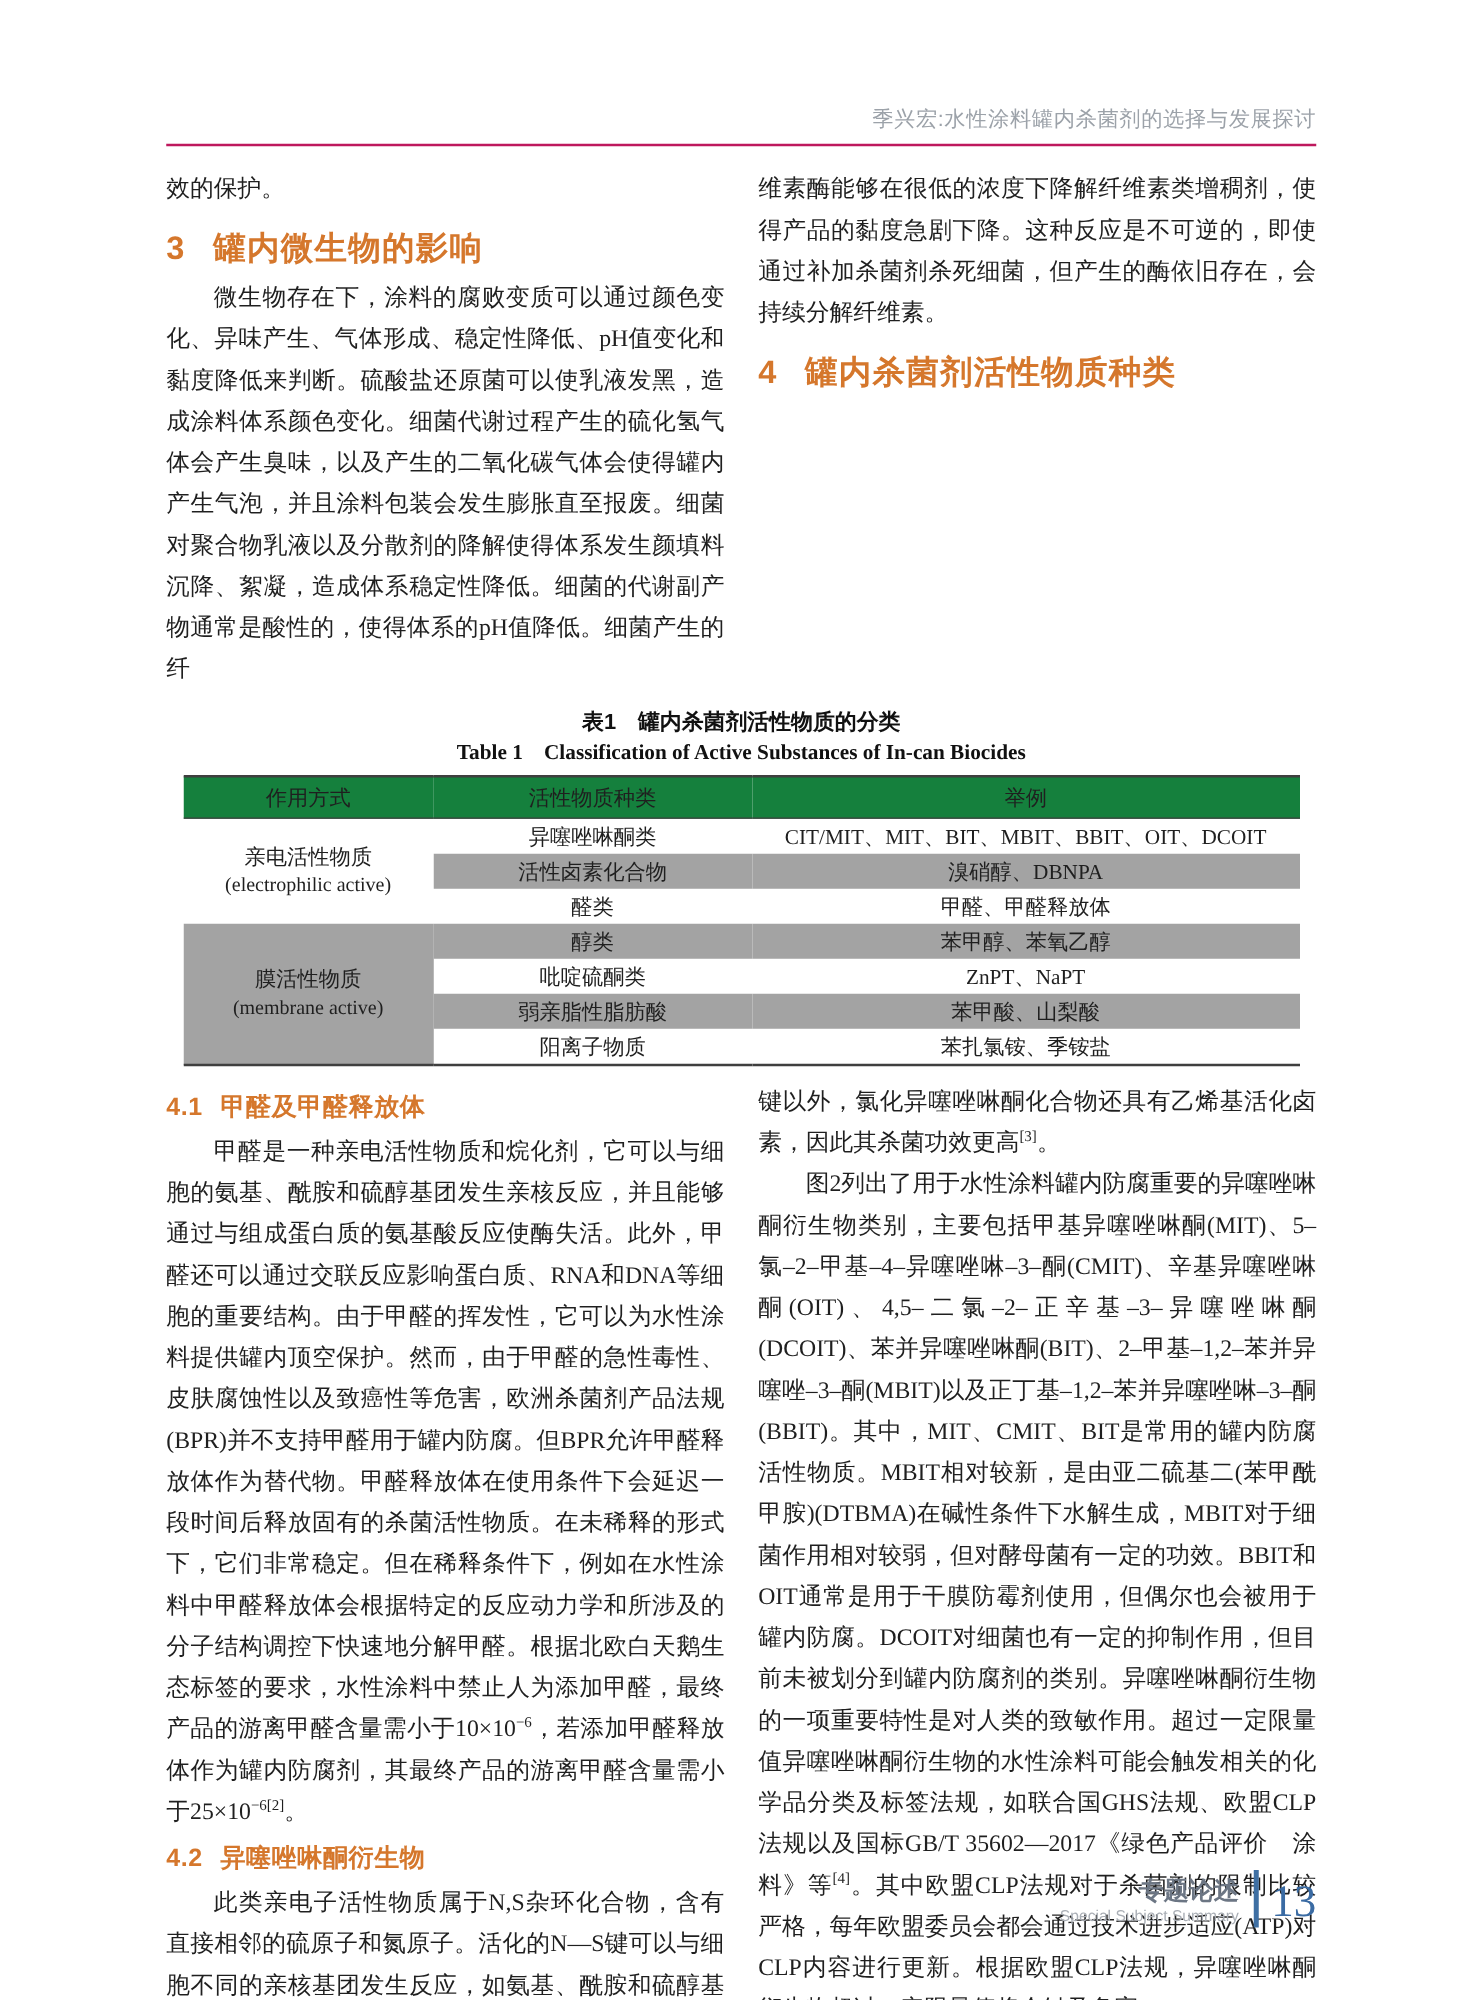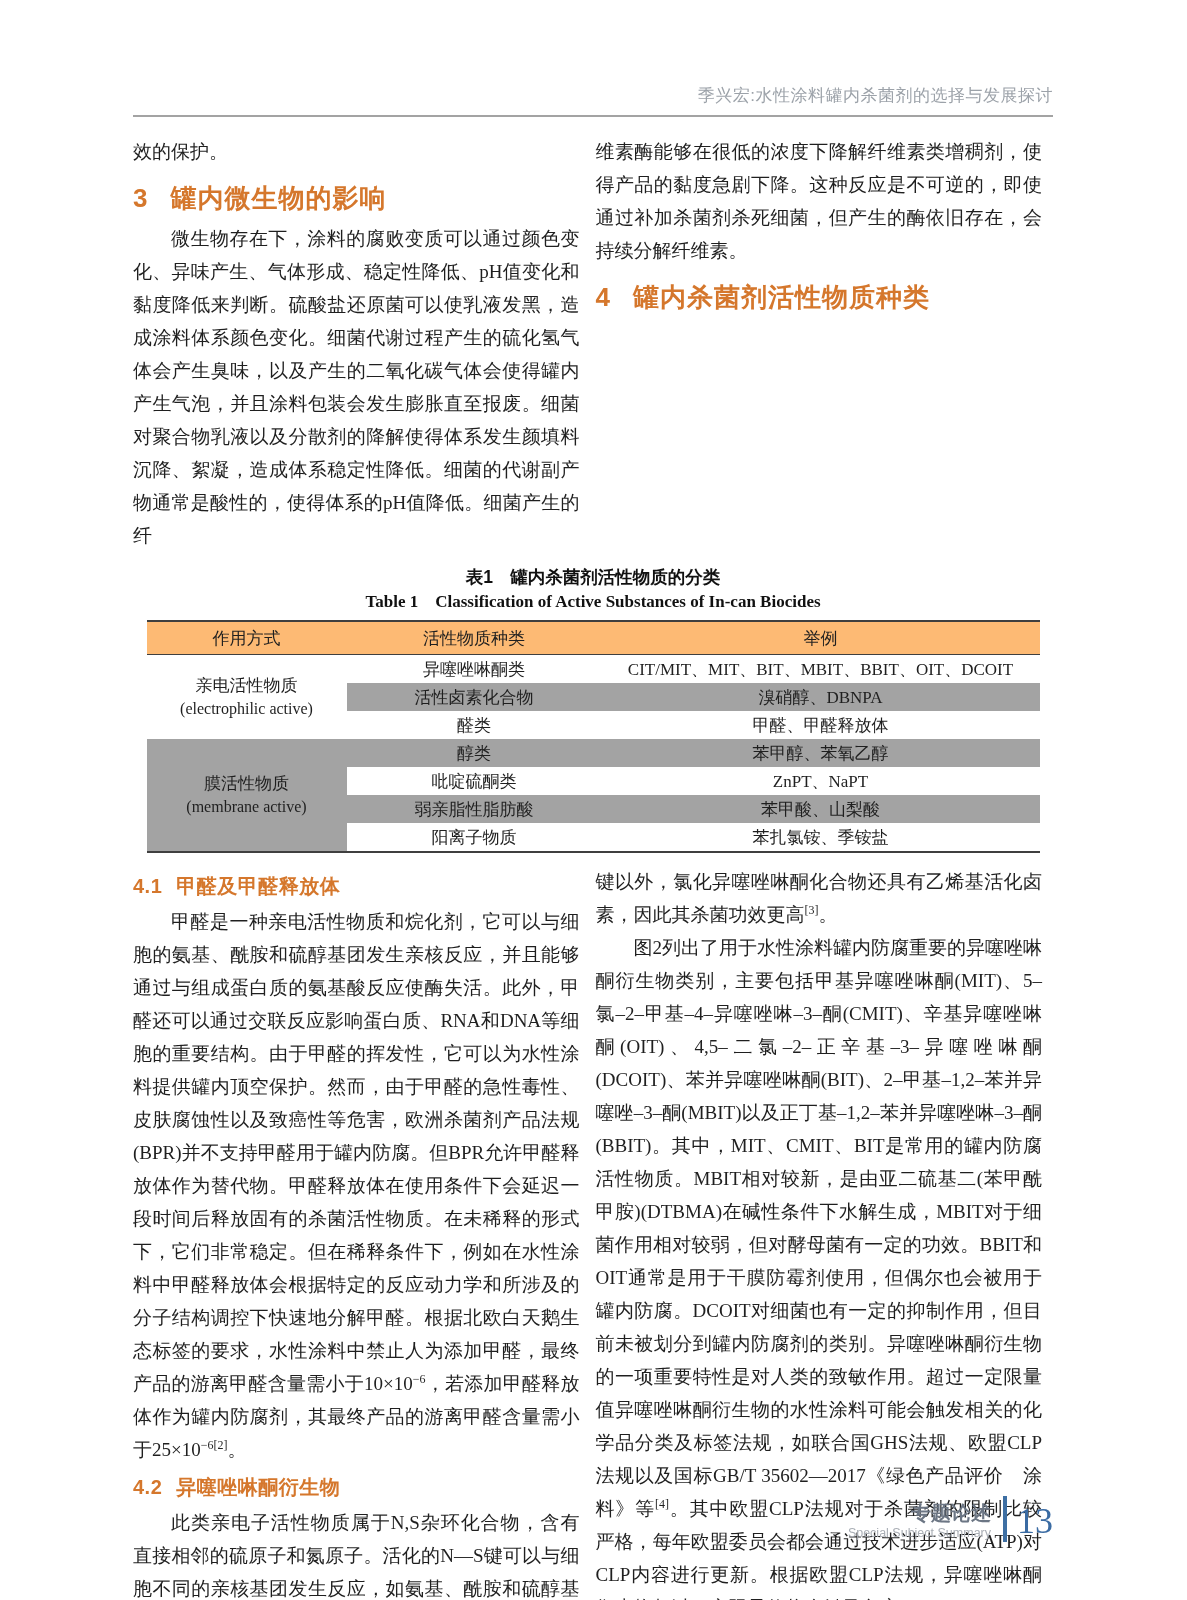--- a/index.html
+++ b/index.html
@@ -12,25 +12,25 @@
     background:#ffffff;
     font-family:"Liberation Serif","DejaVu Serif",serif;
     color:#1f1f1f;
   }
   
   .running-head{
     text-align:right;
     font-family:"Liberation Sans","DejaVu Sans",sans-serif;
     font-size:17px;color:#9CA2A9;
     padding-bottom:8px;
-    border-bottom:2px solid #a3a3a3;
+    border-bottom:2px solid #be185d;
     letter-spacing:.5px;
   }
   
-  .cols{display:flex;gap:16px;}
+  .cols{display:flex;gap:27px;}
   .col{width:446.5px;font-size:19px;line-height:33px;text-align:justify;}
   .row1{margin-top:18px;}
   .row2{margin-top:12px;}
   p{margin:0;text-indent:2em;}
   p.noindent{text-indent:0;}
   sup{font-size:12px;line-height:0;vertical-align:super;}
   
   .sec-h{
     margin:14px 0 8px 0;
     font-family:"Liberation Sans","DejaVu Sans",sans-serif;
@@ -56,21 +56,21 @@
     font-weight:bold;font-size:17px;line-height:24px;color:#111;
     margin-bottom:6px;
   }
   table.biocide{
     width:893px;margin:0 auto;border-collapse:collapse;
     border-top:2px solid #3F3F3F;border-bottom:2px solid #3F3F3F;
     font-size:17px;
   }
   table.biocide th{
     height:30px;font-weight:normal;text-align:center;
-    background:#fdba74;border-bottom:1.5px solid #3F3F3F;
+    background:#15803d;border-bottom:1.5px solid #3F3F3F;
   }
   table.biocide td{height:28px;text-align:center;padding:0;}
   table.biocide .tan{background:#a3a3a3;}
   table.biocide col.c1{width:200px;}
   table.biocide col.c2{width:255px;}
   table.biocide col.c3{width:438px;}
   .mode-cell div{line-height:23px;}
   .mode-en{font-size:16px;}
   
   .footer{

